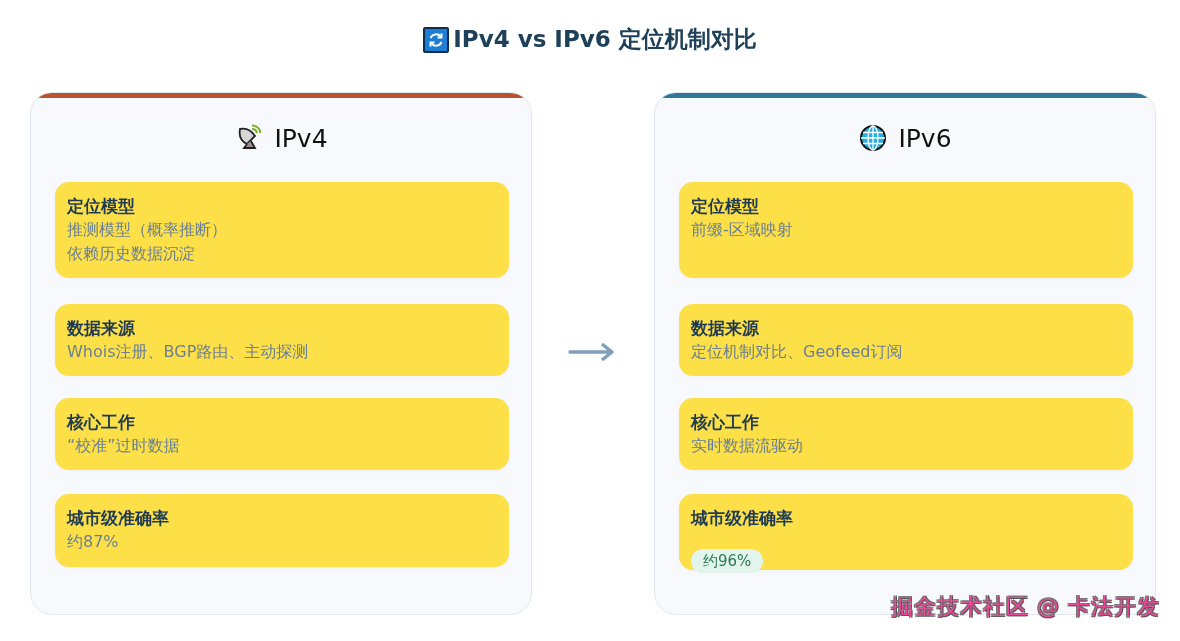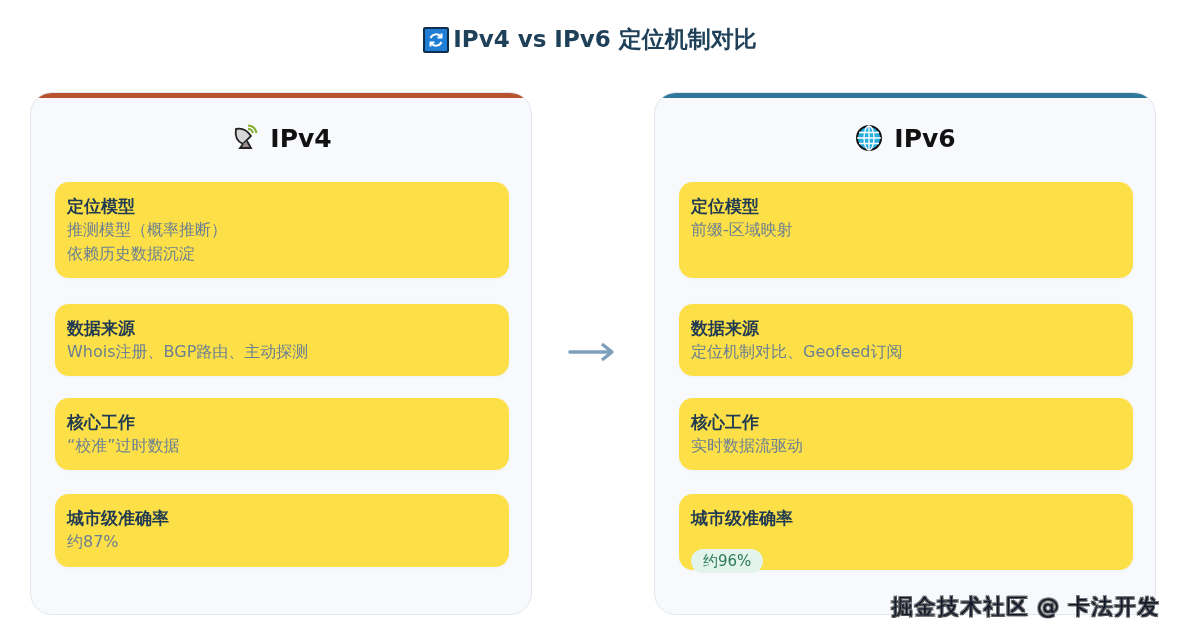--- a/index.html
+++ b/index.html
@@ -24,42 +24,42 @@
   .card::before {
     content: ""; position: absolute; left: 0; top: 0; right: 0; height: 5px;
     background: var(--accent);
   }
   .card.left { left: 30px; --accent: #b9532f; }
   .card.right { left: 654px; --accent: #2f7899; }
 
   .card-head {
     position: absolute; top: 30px; left: 0; width: 100%;
     display: flex; justify-content: center; align-items: center; gap: 10px;
-    font-size: 25px; font-weight: bold; color: #111;
+    font-size: 25px; font-weight: normal; color: #111;
   }
   .emoji { width: 30px; height: 30px; display: inline-flex; align-items: center; justify-content: center; }
 
   .item {
     position: absolute; left: 24px; width: 454px;
     background: #fde047; border-radius: 14px;
     box-shadow: 0 1px 3px rgba(120,140,170,0.06);
     padding: 12px 12px 0 12px;
   }
   .item-label { font-size: 17px; font-weight: bold; color: #1f3a52; line-height: 24px; }
   .item-value { font-size: 16px; color: #6a7f93; line-height: 24px; }
   .badge {
     display: inline-block; margin-top: 19px; padding: 0 12px; border-radius: 12px;
     background: #e2f4ec; color: #2b7a55; font-size: 15px; line-height: 24px;
   }
 
   .arrow { position: absolute; left: 568px; top: 340px; width: 50px; height: 24px; }
 
   .watermark {
     position: absolute; right: 20px; top: 592px;
-    font-size: 22px; color: #0f172a;
+    font-size: 22px; color: #ec4899;
     text-shadow: 1px 1px 0 #555, -1px -1px 0 #777, 1px -1px 0 #666, -1px 1px 0 #666;
     letter-spacing: 1px;
     margin-left: 19px;
   }
 </style>
 </head>
 <body>
 
 <div class="title">
   <span class="title-icon">

